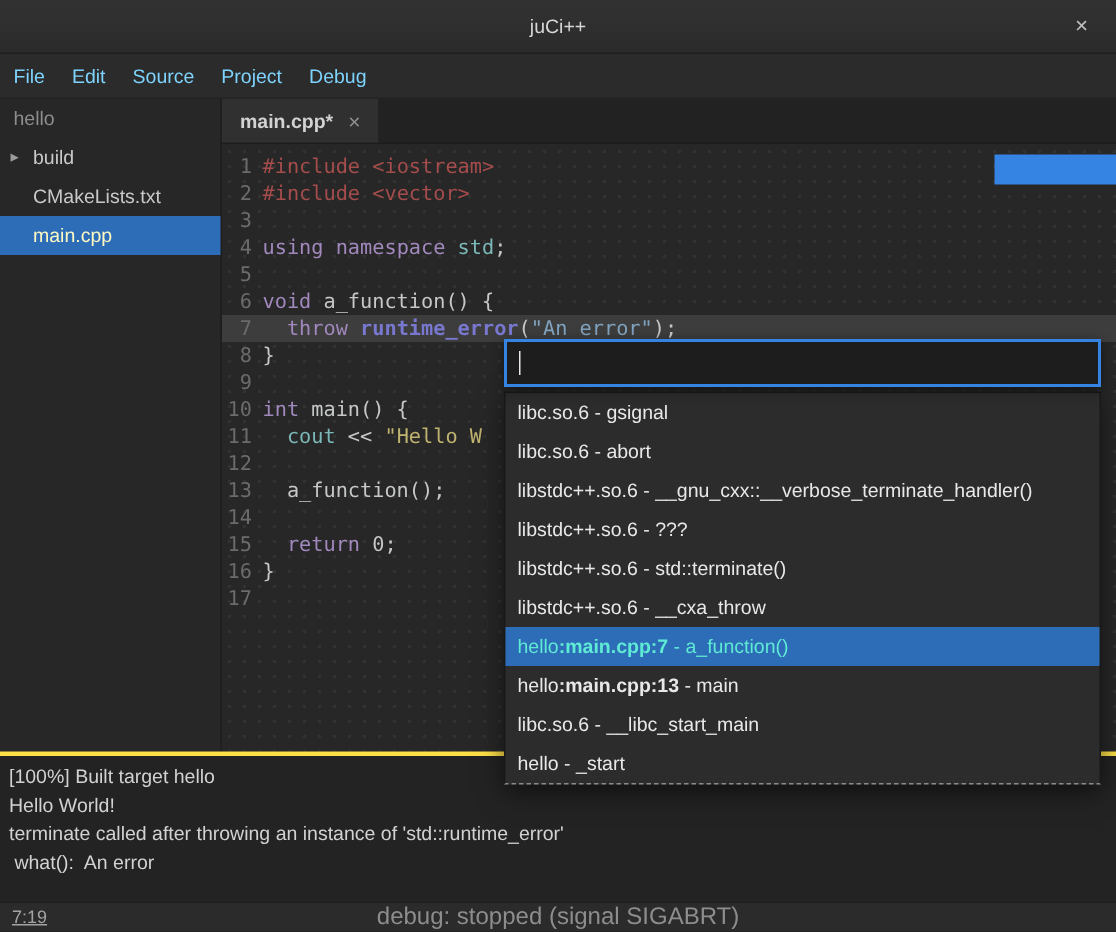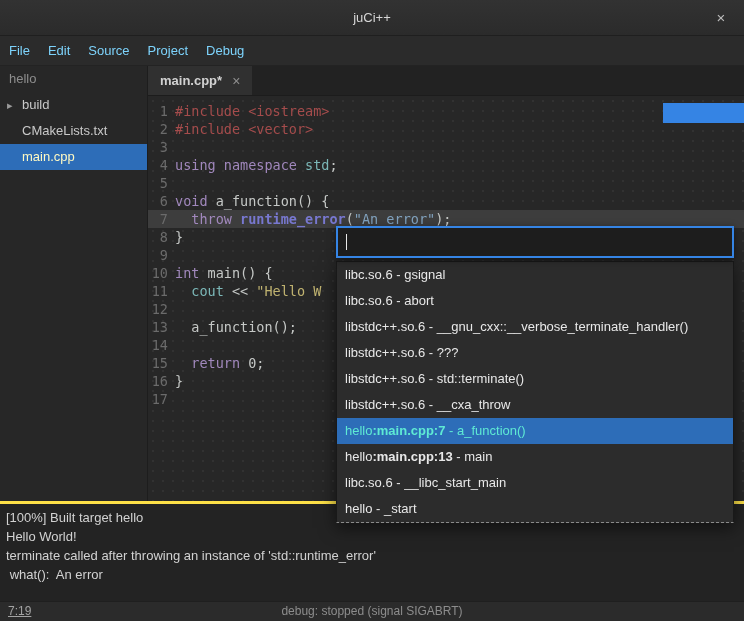--- a/index.html
+++ b/index.html
@@ -76,21 +76,21 @@
   
   .console { position:absolute; left:0; right:0; top:501px; height:100px; background:#232323;
              border-top:3px solid #fde047; padding:4px 6px; overflow:hidden; }
   .console-line { color:#d2d2d2; font-size:13px; line-height:19px; white-space:pre-wrap; }
 
   
   .statusbar { position:absolute; left:0; right:0; bottom:0; height:20px; background:#2b2b2b;
                border-top:1px solid #1f1f1f; }
   .status-pos { position:absolute; left:8px; top:0; color:#a3a3a3; font-size:12px; line-height:19px;text-decoration:underline; }
   .status-center { position:absolute; left:0; right:0; top:0; text-align:center; color:#8d8d8d;
-                   font-size:12px; line-height:19px; }
+                   font-size:16px; line-height:19px; }
 </style>
 </head>
 <body>
 
 <div class="window">
 
   <div class="titlebar">
     <span class="title">juCi++</span>
     <button class="win-close">×</button>
   </div>

